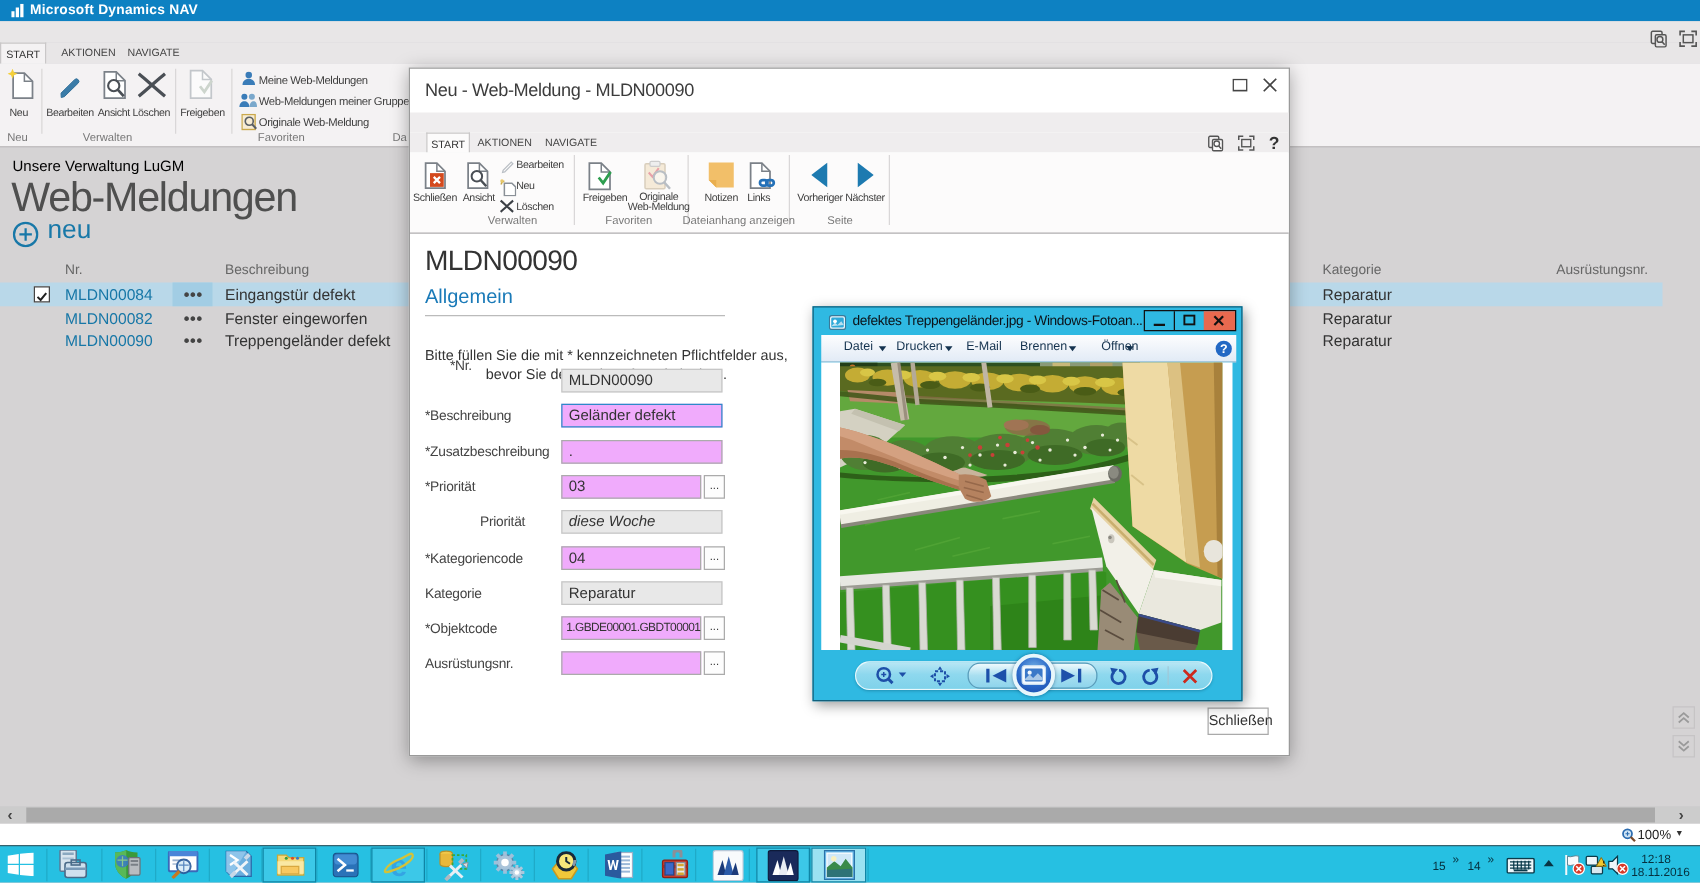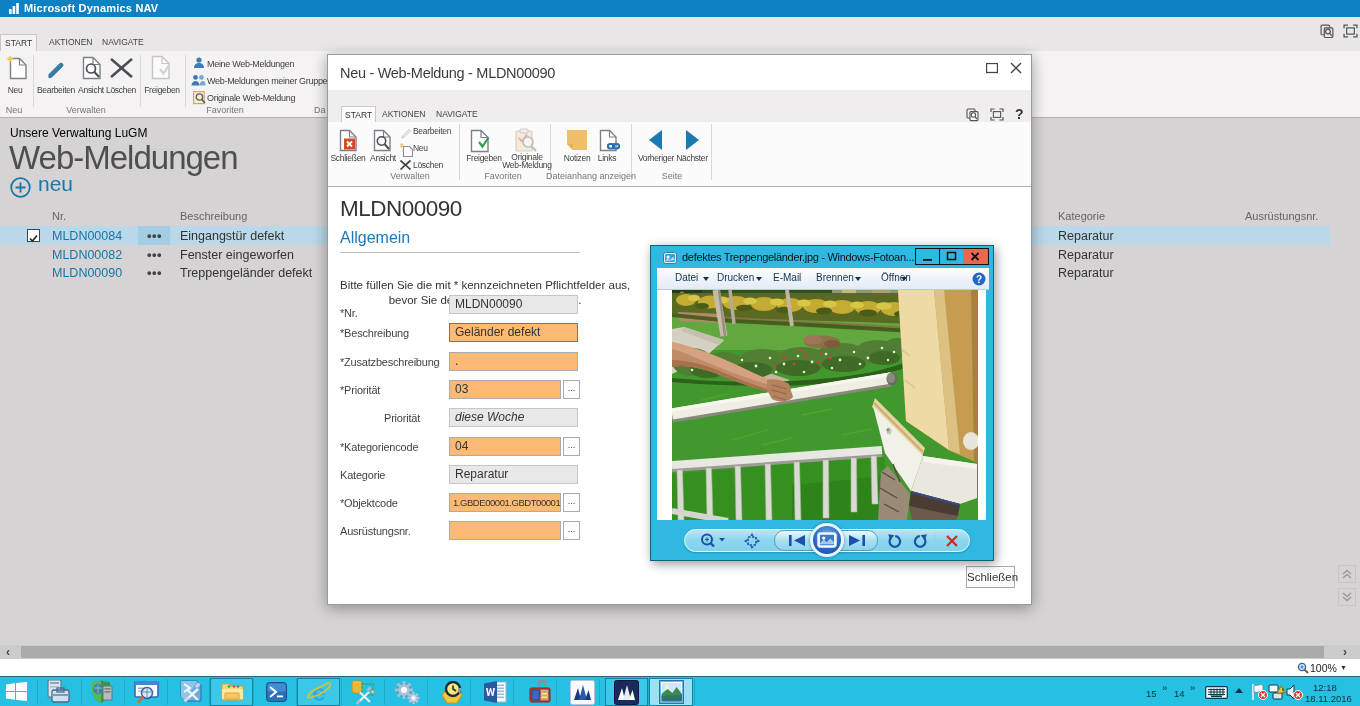--- a/index.html
+++ b/index.html
@@ -31,21 +31,21 @@
 #hscroll{top:645px;left:0;width:1360px;height:14px;background:#cccccc;}
 #hthumb{top:646px;left:21px;width:1303px;height:12px;background:#aaaaaa;}
 #zoomstrip{top:659px;left:0;width:1360px;height:17px;background:#fff;}
 
 #dialog{top:54px;left:327px;width:705px;height:551px;background:#fff;border:1px solid #9a9a9a;box-shadow:0 3px 14px rgba(0,0,0,.35);}
 
 #taskbar{top:676px;left:0;width:1360px;height:30px;background:#26c0e2;border-top:1px solid #35626e;}
 .trayt{position:absolute;font-size:9.5px;color:#06303e;}
 .tsep{position:absolute;top:2px;width:1px;height:26px;background:rgba(10,90,110,.22);}
 .flabel{position:absolute;left:12px;font-size:11px;letter-spacing:-.2px;color:#444;}
-.finput{position:absolute;left:121px;height:19px;background:#fdba74;border:1px solid #ababab;font-size:12px;color:#333;line-height:17px;padding-left:5px;}
+.finput{position:absolute;left:121px;height:19px;background:#f0abfc;border:1px solid #ababab;font-size:12px;color:#333;line-height:17px;padding-left:5px;}
 .finput.ro{background:#e8e8e8;border-color:#c6c6c6;}
 .finput.foc{border-color:#2d8ac8;}
 .fbtn{position:absolute;left:235px;width:17px;height:19px;background:#fdfdfd;border:1px solid #ababab;font-size:9px;color:#333;text-align:center;line-height:14px;}
 .mitem{position:absolute;top:4px;font-size:10px;color:#15334f;}
 .marr{position:absolute;top:9px;width:0;height:0;border-left:3.5px solid transparent;border-right:3.5px solid transparent;border-top:4px solid #15334f;}
 </style></head>
 <body>
 <div id="screen">
  <div class="abs" id="topbar">
   <svg class="abs" style="left:9px;top:3px" width="12" height="11" viewBox="0 0 12 11">
@@ -285,21 +285,21 @@
     <path d="M1 4 v-3 h3.6 M9.4 1 H13 v3 M13 9 v3 H9.4 M4.6 12 H1 V9" fill="none" stroke="#555" stroke-width="1.2"></path>
     <rect x="3.4" y="3.6" width="7.2" height="5.8" fill="none" stroke="#555" stroke-width="1.1"></rect>
   </svg>
   <div class="abs" style="left:687px;top:51px;font-size:14px;font-weight:bold;color:#333;">?</div>
 
   <div class="abs" style="left:12px;top:141px;font-size:22.5px;letter-spacing:-.5px;color:#333;">MLDN00090</div>
   <div class="abs" style="left:12px;top:174px;font-size:16px;color:#1a7ab8;">Allgemein</div>
   <div class="abs" style="left:12px;top:197px;width:240px;height:1px;background:#bbb;"></div>
   <div class="abs" style="left:12px;top:223px;font-size:11.5px;color:#333;line-height:15px;text-align:center;">Bitte füllen Sie die mit * kennzeichneten Pflichtfelder aus,<br>bevor Sie den Web-Auftrag freigeben.</div>
   <div id="fields">
-   <div class="flabel" style="top:252px;">*Nr.</div>
+   <div class="flabel" style="top:232px;margin-left:20px;">*Nr.</div>
    <div class="finput ro" style="top:240px;width:129px;">MLDN00090</div>
    <div class="flabel" style="top:272px;">*Beschreibung</div>
    <div class="finput foc" style="top:268px;width:129px;">Geländer defekt</div>
    <div class="flabel" style="top:301px;">*Zusatzbeschreibung</div>
    <div class="finput" style="top:297px;width:129px;">.</div>
    <div class="flabel" style="top:329px;">*Priorität</div>
    <div class="finput" style="top:325px;width:112px;">03</div>
         <div class="fbtn" style="top:325px;">...</div>
    <div class="flabel" style="top:357px;padding-left:44px;">Priorität</div>
    <div class="finput ro" style="top:353px;width:129px;font-style:italic;">diese Woche</div>

